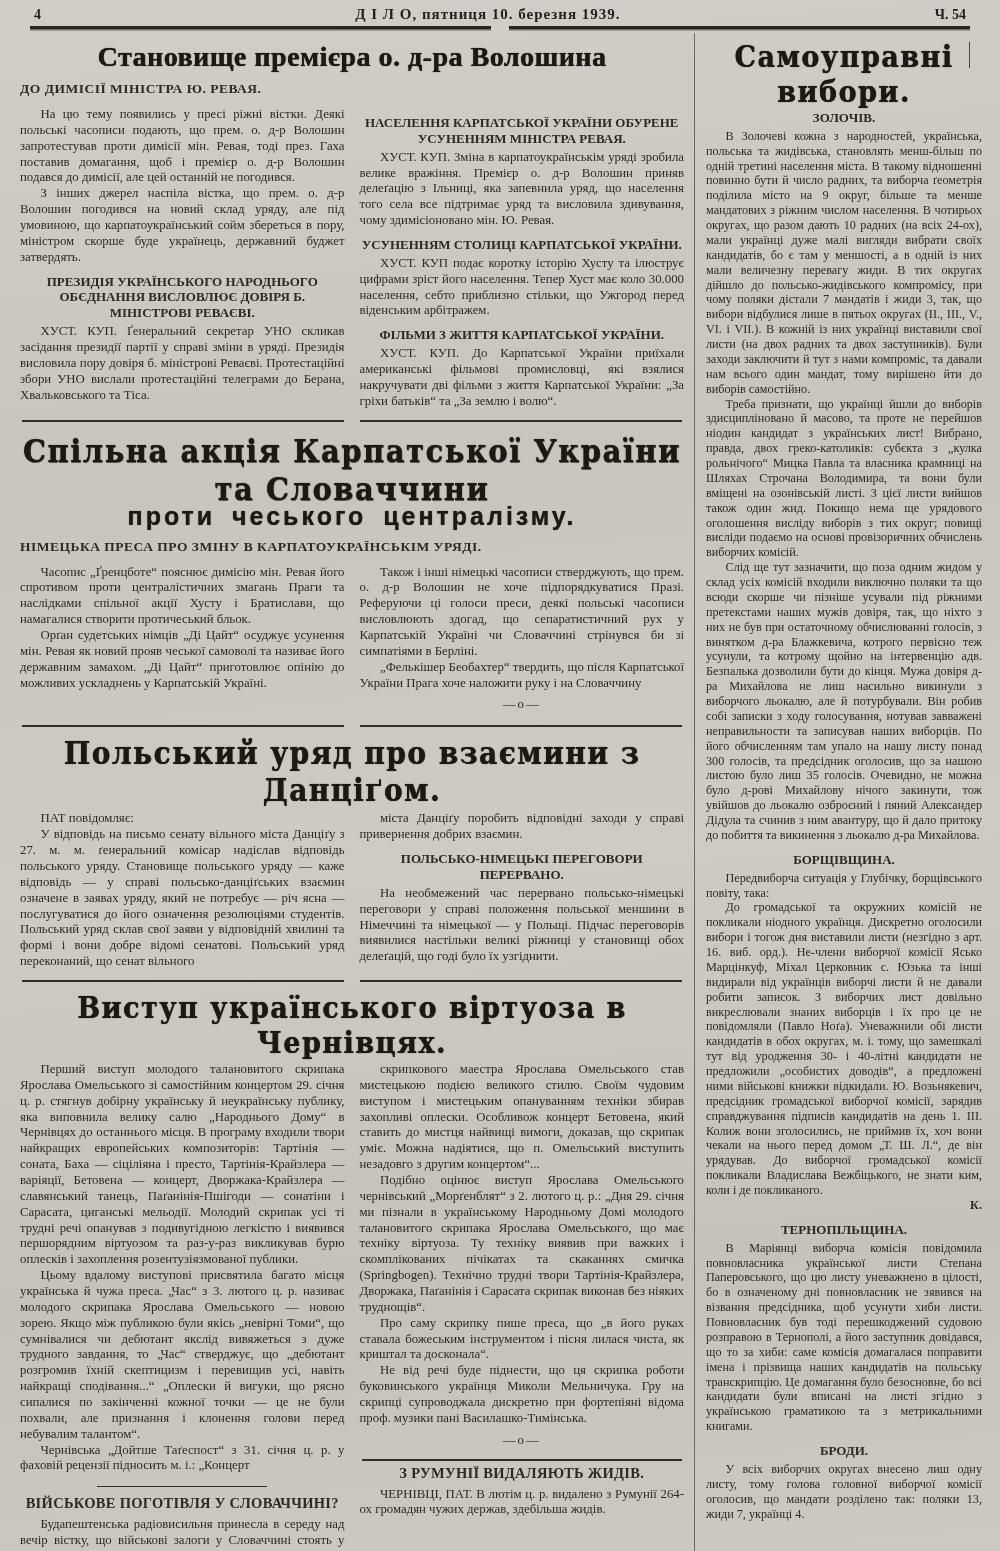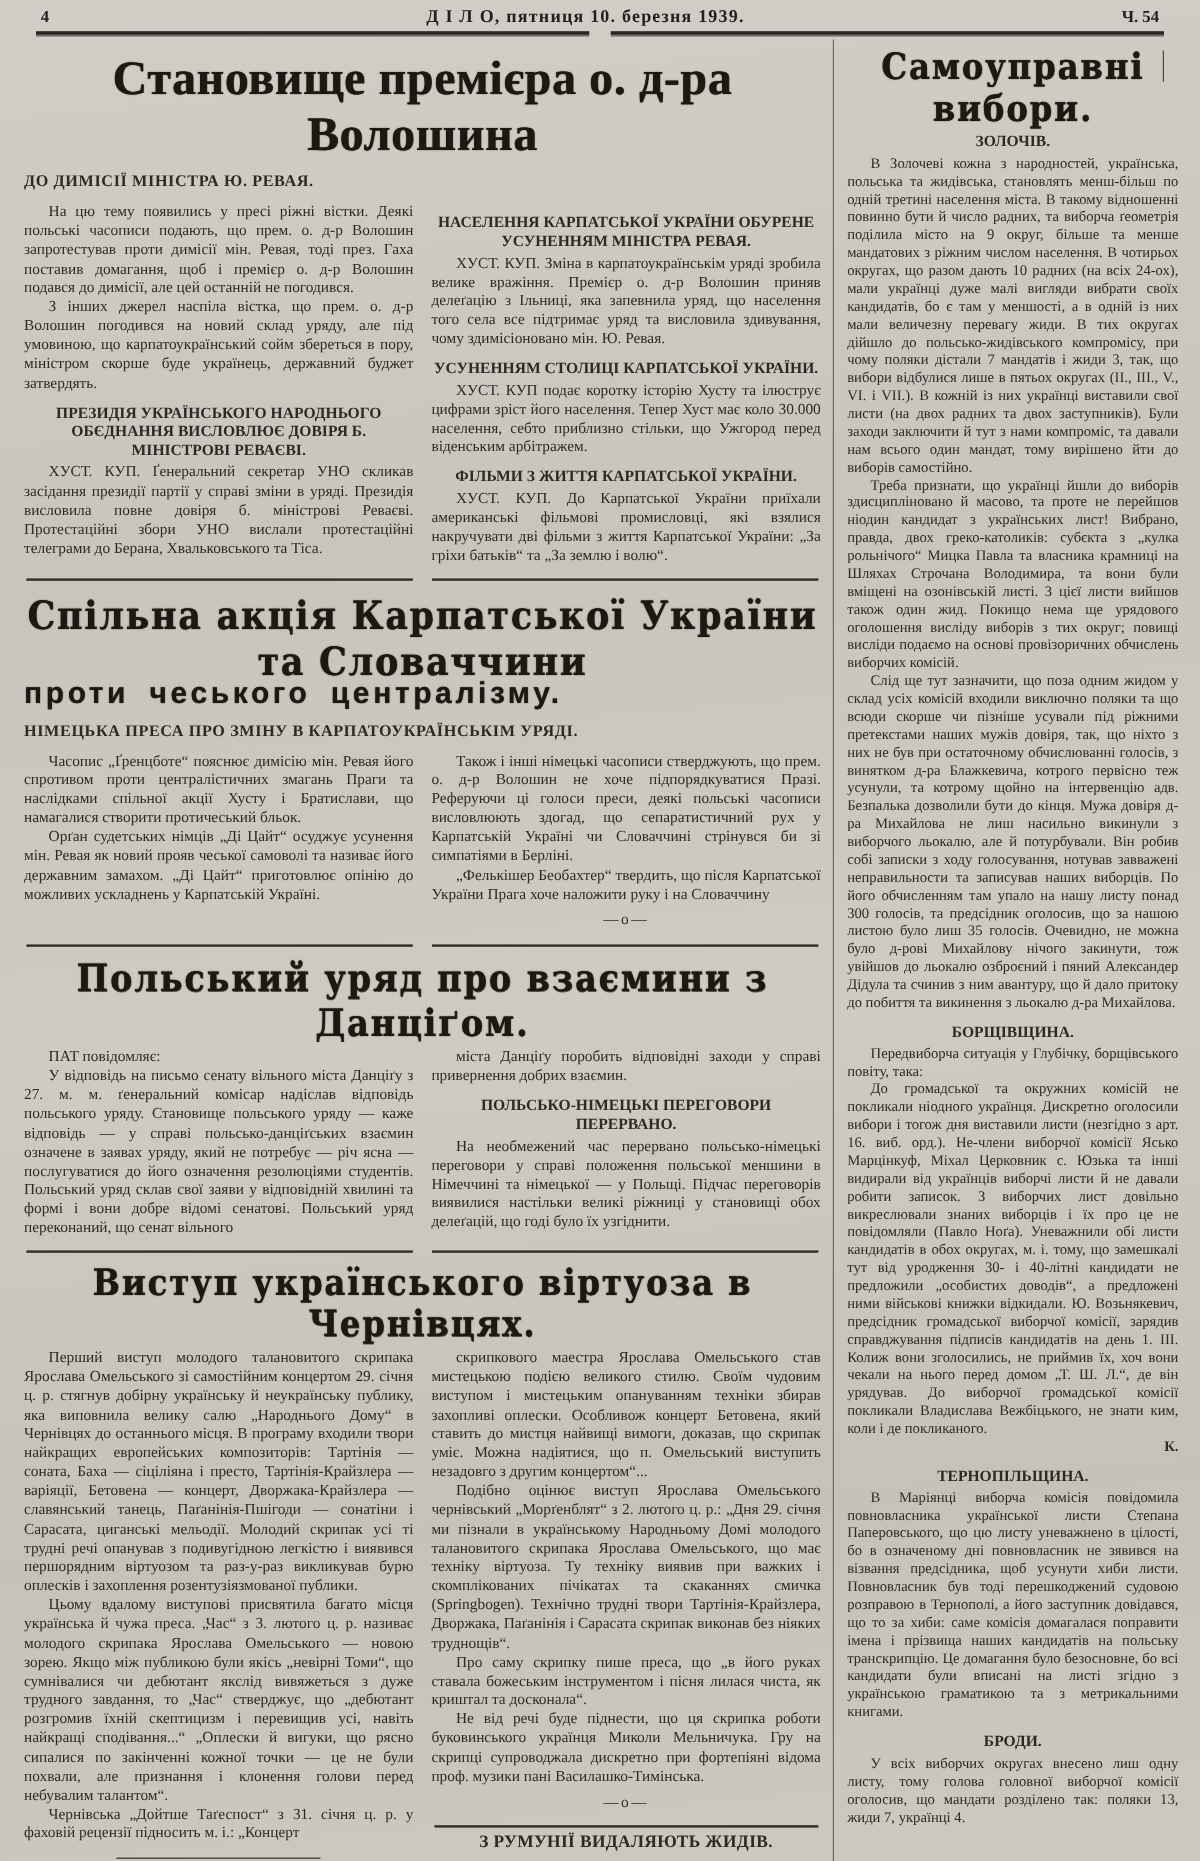--- a/index.html
+++ b/index.html
@@ -17,27 +17,27 @@
   .sidebar{flex:1;min-width:0;padding:2px 6px 0 2px;}
   .flow p{margin:0;text-align:justify;text-indent:1.6em;font-size:12.8px;line-height:1.24;}
   .sidebar .flow p{font-size:12.2px;line-height:1.22;}
   .flow p.h{font-weight:bold;text-align:center;text-indent:0;font-size:13px;line-height:1.22;margin:8px 0 3px;}
   .sidebar .flow p.h{font-size:13px;margin:9px 0 3px;}
   .flow p.sig{text-align:right;text-indent:0;font-weight:bold;}
   .flow p.end{text-align:center;text-indent:0;letter-spacing:2px;margin:6px 0 2px;}
   .cols{display:flex;gap:15px;}
   .col{flex:1;min-width:0;}
   .inky{color:#1d1812;text-shadow:0 0 1px rgba(25,20,14,.85),.4px .3px 0 rgba(25,20,14,.6);}
-  .a1-head{font-size:40px;font-weight:bold;text-align:center;margin:12px 0 8px;letter-spacing:.5px;}
+  .a1-head{font-size:28px;font-weight:bold;text-align:center;margin:12px 0 8px;letter-spacing:.5px;}
   .a-sub{font-weight:bold;text-align:left;font-size:13.5px;margin:0 0 10px;letter-spacing:.5px;}
   .stamp{font-family:"DejaVu Serif",serif;font-weight:bold;text-align:center;letter-spacing:1.5px;
     transform:scaleY(1.12);transform-origin:top;}
   .a2-head1{font-size:29px;margin:10px 0 2px;}
   .a2-head2{font-family:"Liberation Sans","DejaVu Sans",sans-serif;font-weight:bold;font-size:25px;
-    letter-spacing:3px;word-spacing:7px;margin:0 0 8px;color:#1d1812;
+    text-align:center;letter-spacing:3px;word-spacing:7px;margin:0 0 8px;color:#1d1812;
     text-shadow:0 0 1px rgba(25,20,14,.85);}
   .a3-head{font-size:28px;margin:8px 0 10px;}
   .a4-head{font-size:27px;margin:8px 0 10px;}
   .split-rule{display:flex;gap:16px;margin:10px 2px 2px 2px;}
   .split-rule span{flex:1;border-top:2px solid #332d25;}
   .short-rule{width:170px;border-top:1.5px solid #332d25;margin:12px auto 8px;}
   .bot-head{font-weight:bold;text-align:center;font-size:14.5px;margin:4px 0 5px;letter-spacing:.3px;}
   .side-title{font-size:27px;margin:8px 0 4px;}
   .edge-tick{position:absolute;right:30px;top:42px;width:1px;height:26px;background:#4b463f;}
 </style>
@@ -61,21 +61,21 @@
     <div class="main">
 
       <div>
         <div class="a1-head inky">Становище премієра о. д-ра Волошина</div>
         <div class="a-sub">ДО ДИМІСІЇ МІНІСТРА Ю. РЕВАЯ.</div>
         <div class="cols">
           <div class="col flow">
               <p class="p">На цю тему появились у пресі ріжні вістки. Деякі польські часописи подають, що прем. о. д-р Волошин запротестував проти димісії мін. Ревая, тоді през. Гаха поставив домагання, щоб і премієр о. д-р Волошин подався до димісії, але цей останній не погодився.</p>
               <p class="p">З інших джерел наспіла вістка, що прем. о. д-р Волошин погодився на новий склад уряду, але під умовиною, що карпатоукраїнський сойм збереться в пору, міністром скорше буде українець, державний буджет затвердять.</p>
               <p class="h">ПРЕЗИДІЯ УКРАЇНСЬКОГО НАРОДНЬОГО ОБЄДНАННЯ ВИСЛОВЛЮЄ ДОВІРЯ Б. МІНІСТРОВІ РЕВАЄВІ.</p>
-              <p class="p">ХУСТ. КУП. Ґенеральний секретар УНО скликав засідання президії партії у справі зміни в уряді. Президія висловила повне довіря б. міністрові Реваєві. Протестаційні збори УНО вислали протестаційні телеграми до Берана, Хвальковського та Тіса.</p>
+              <p class="p">ХУСТ. КУП. Ґенеральний секретар УНО скликав засідання президії партії у справі зміни в уряді. Президія висловила пору довіря б. міністрові Реваєві. Протестаційні збори УНО вислали протестаційні телеграми до Берана, Хвальковського та Тіса.</p>
             </div>
           <div class="col flow">
               <p class="h">НАСЕЛЕННЯ КАРПАТСЬКОЇ УКРАЇНИ ОБУРЕНЕ УСУНЕННЯМ МІНІСТРА РЕВАЯ.</p>
               <p class="p">ХУСТ. КУП. Зміна в карпатоукраїнськім уряді зробила велике вражіння. Премієр о. д-р Волошин приняв делеґацію з Ільниці, яка запевнила уряд, що населення того села все підтримає уряд та висловила здивування, чому здимісіоновано мін. Ю. Ревая.</p>
               <p class="h">УСУНЕННЯМ СТОЛИЦІ КАРПАТСЬКОЇ УКРАЇНИ.</p>
               <p class="p">ХУСТ. КУП подає коротку історію Хусту та ілюструє цифрами зріст його населення. Тепер Хуст має коло 30.000 населення, себто приблизно стільки, що Ужгород перед віденським арбітражем.</p>
               <p class="h">ФІЛЬМИ З ЖИТТЯ КАРПАТСЬКОЇ УКРАЇНИ.</p>
               <p class="p">ХУСТ. КУП. До Карпатської України приїхали американські фільмові промисловці, які взялися накручувати дві фільми з життя Карпатської України: „За гріхи батьків“ та „За землю і волю“.</p>
             </div>
         </div>

